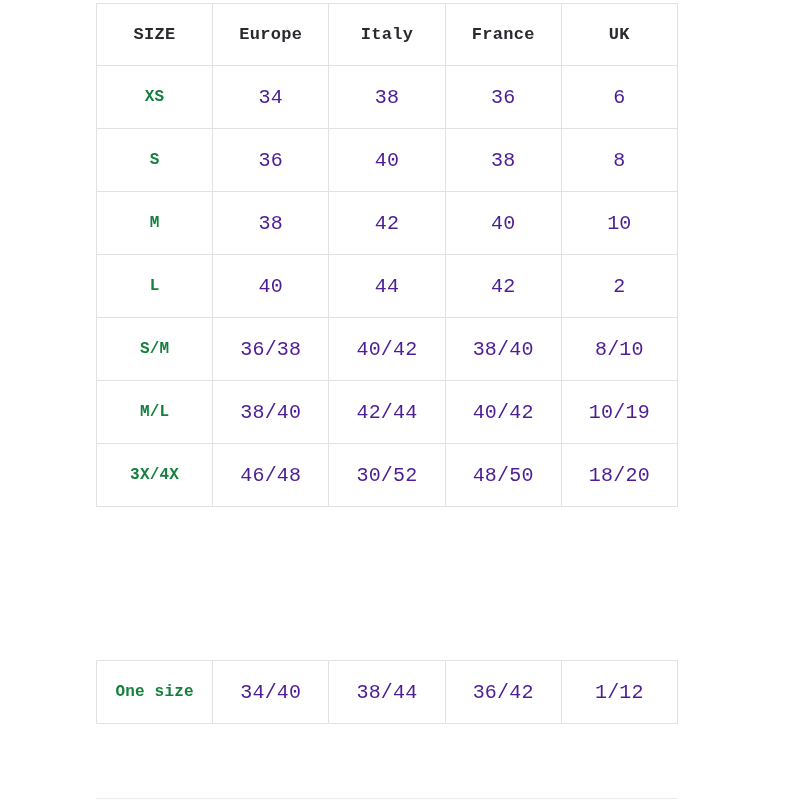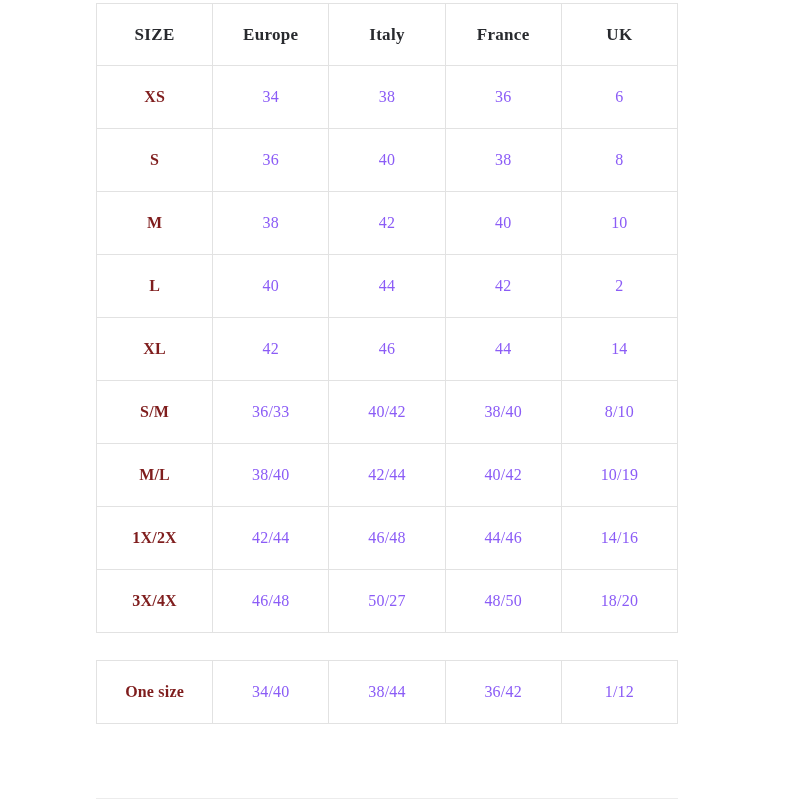--- a/index.html
+++ b/index.html
@@ -6,21 +6,21 @@
     margin: 0;
     padding: 0;
     background: #ffffff;
   }
   .page {
     position: relative;
     width: 800px;
     height: 800px;
     background: #ffffff;
     overflow: hidden;
-    font-family: Liberation Serif, serif;
+    font-family: Liberation Mono, monospace;
   }
   table.size-table {
     position: absolute;
     border-collapse: collapse;
     table-layout: fixed;
     width: 582px;
     left: 96px;
   }
   table.size-table th,
   table.size-table td {
@@ -40,28 +40,28 @@
 
   thead th {
     font-size: 17px;
     font-weight: 700;
     color: #282a2e;
     letter-spacing: 0.3px;
   }
   tbody th {
     font-size: 16px;
     font-weight: 700;
-    color: #7f1d1d;
+    color: #15803d;
     letter-spacing: 0.2px;
     margin-left: 32px;
   }
   tbody td {
-    font-size: 16px;
+    font-size: 20px;
     font-weight: 400;
-    color: #8b5cf6;
+    color: #4c1d95;
     letter-spacing: 0.2px;
   }
   .next-table-edge {
     position: absolute;
     left: 96px;
     top: 798px;
     width: 582px;
     height: 1px;
     background: #ececec;
   }
@@ -104,51 +104,37 @@
           <td>10</td>
         </tr>
         <tr>
           <th>L</th>
           <td>40</td>
           <td>44</td>
           <td>42</td>
           <td>2</td>
         </tr>
         <tr>
-          <th>XL</th>
-          <td>42</td>
-          <td>46</td>
-          <td>44</td>
-          <td>14</td>
-        </tr>
-        <tr>
           <th>S/M</th>
-          <td>36/33</td>
+          <td>36/38</td>
           <td>40/42</td>
           <td>38/40</td>
           <td>8/10</td>
         </tr>
         <tr>
           <th>M/L</th>
           <td>38/40</td>
           <td>42/44</td>
           <td>40/42</td>
           <td>10/19</td>
         </tr>
         <tr>
-          <th>1X/2X</th>
-          <td>42/44</td>
-          <td>46/48</td>
-          <td>44/46</td>
-          <td>14/16</td>
-        </tr>
-        <tr>
           <th>3X/4X</th>
           <td>46/48</td>
-          <td>50/27</td>
+          <td>30/52</td>
           <td>48/50</td>
           <td>18/20</td>
         </tr>
       </tbody>
   </table>
 
   <table class="size-table secondary-table">
     <tbody>
         <tr>
           <th>One size</th>

